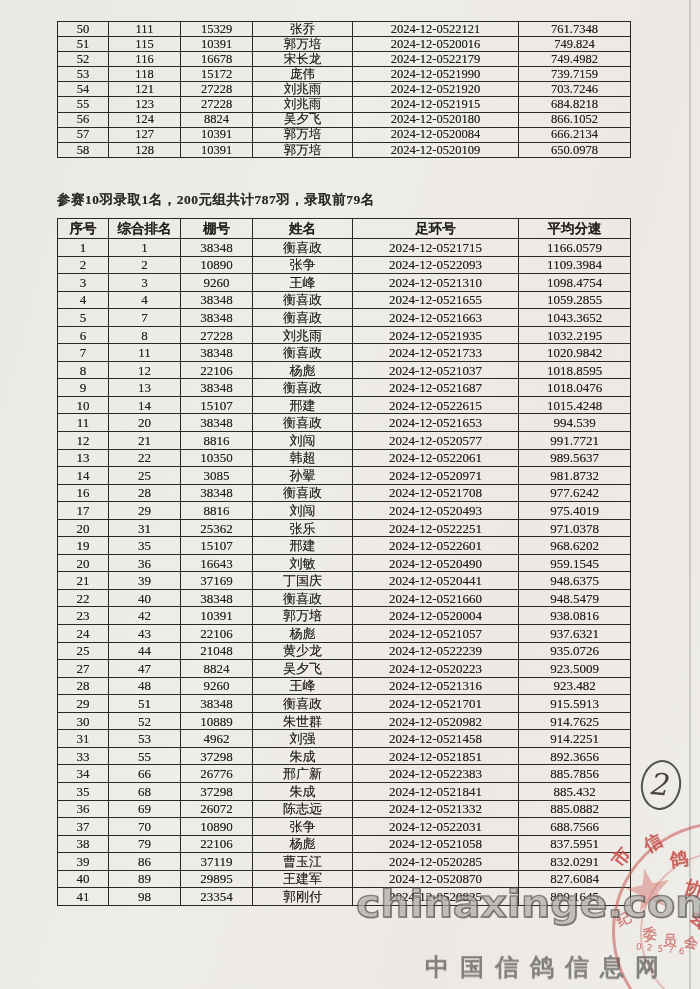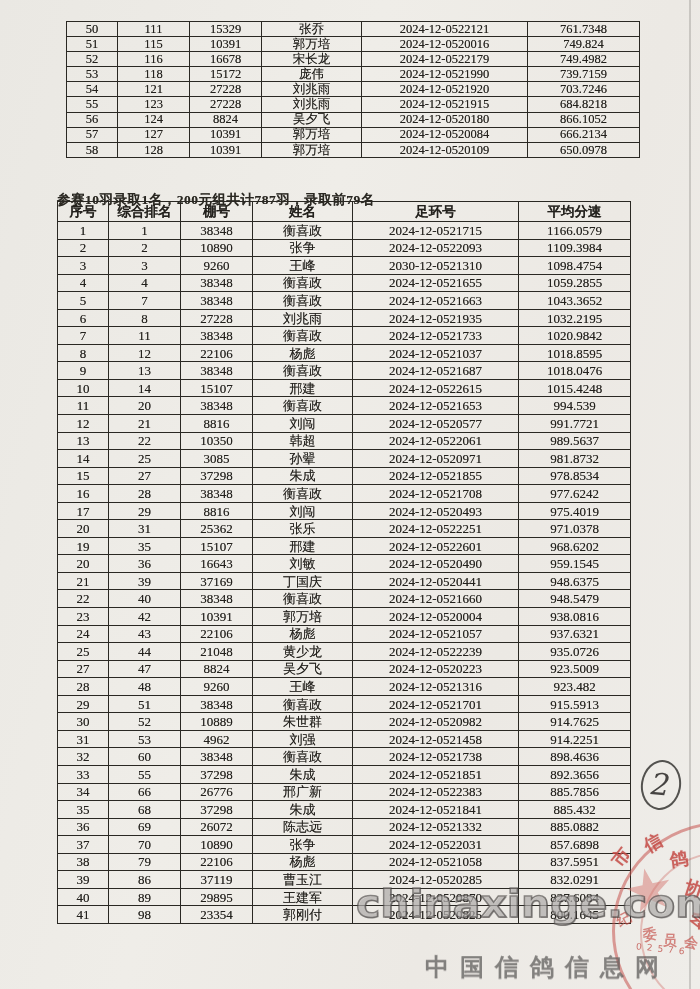--- a/index.html
+++ b/index.html
@@ -21,31 +21,31 @@
   td,th{
     border:1.6px solid #2a2823;
     text-align:center;vertical-align:middle;
     padding:0;overflow:hidden;white-space:nowrap;
     font-weight:normal;color:#23211d;
     text-shadow:0 0 .5px rgba(35,33,29,.55);
   }
   col.c-seq{width:51px;} col.c-rank{width:72px;} col.c-loft{width:72px;}
   col.c-name{width:100px;} col.c-ring{width:166px;} col.c-speed{width:112px;}
 
-  .t1{left:66px;top:21px;width:573px;}
+  .t1{left:57px;top:21px;width:573px;}
   .t1 td{height:14.1px;font-size:12.5px;line-height:1;}
 
   .caption{
     position:absolute;left:57px;top:191px;width:573px;
     font-size:13.5px;font-weight:bold;
     letter-spacing:.5px;color:#2a2822;
     text-shadow:0 0 .5px rgba(35,33,29,.5);
   }
 
-  .t2{left:57px;top:201px;width:573px;}
+  .t2{left:57px;top:218px;width:573px;}
   .t2 thead th{height:19px;font-size:13.5px;font-weight:bold;}
   .t2 tbody td{height:16.55px;font-size:13px;line-height:1;}
 
   
   .wm-url{
     position:absolute;left:356px;top:884px;width:330px;
     font-family:"DejaVu Sans","Liberation Sans",sans-serif;
     font-size:41px;font-weight:bold;letter-spacing:0px;line-height:1;
     color:rgba(205,203,200,.55);
     -webkit-text-stroke:1.6px rgba(72,70,68,.62);
@@ -238,21 +238,21 @@
             <td>10890</td>
             <td>张争</td>
             <td>2024-12-0522093</td>
             <td>1109.3984</td>
           </tr>
           <tr>
             <td>3</td>
             <td>3</td>
             <td>9260</td>
             <td>王峰</td>
-            <td>2030-12-0521310</td>
+            <td>2024-12-0521310</td>
             <td>1098.4754</td>
           </tr>
           <tr>
             <td>4</td>
             <td>4</td>
             <td>38348</td>
             <td>衡喜政</td>
             <td>2024-12-0521655</td>
             <td>1059.2855</td>
           </tr>
@@ -330,28 +330,20 @@
           </tr>
           <tr>
             <td>14</td>
             <td>25</td>
             <td>3085</td>
             <td>孙翚</td>
             <td>2024-12-0520971</td>
             <td>981.8732</td>
           </tr>
           <tr>
-            <td>15</td>
-            <td>27</td>
-            <td>37298</td>
-            <td>朱成</td>
-            <td>2024-12-0521855</td>
-            <td>978.8534</td>
-          </tr>
-          <tr>
             <td>16</td>
             <td>28</td>
             <td>38348</td>
             <td>衡喜政</td>
             <td>2024-12-0521708</td>
             <td>977.6242</td>
           </tr>
           <tr>
             <td>17</td>
             <td>29</td>
@@ -458,28 +450,20 @@
           </tr>
           <tr>
             <td>31</td>
             <td>53</td>
             <td>4962</td>
             <td>刘强</td>
             <td>2024-12-0521458</td>
             <td>914.2251</td>
           </tr>
           <tr>
-            <td>32</td>
-            <td>60</td>
-            <td>38348</td>
-            <td>衡喜政</td>
-            <td>2024-12-0521738</td>
-            <td>898.4636</td>
-          </tr>
-          <tr>
             <td>33</td>
             <td>55</td>
             <td>37298</td>
             <td>朱成</td>
             <td>2024-12-0521851</td>
             <td>892.3656</td>
           </tr>
           <tr>
             <td>34</td>
             <td>66</td>
@@ -503,21 +487,21 @@
             <td>陈志远</td>
             <td>2024-12-0521332</td>
             <td>885.0882</td>
           </tr>
           <tr>
             <td>37</td>
             <td>70</td>
             <td>10890</td>
             <td>张争</td>
             <td>2024-12-0522031</td>
-            <td>857.6898</td>
+            <td>688.7566</td>
           </tr>
           <tr>
             <td>38</td>
             <td>79</td>
             <td>22106</td>
             <td>杨彪</td>
             <td>2024-12-0521058</td>
             <td>837.5951</td>
           </tr>
           <tr>

